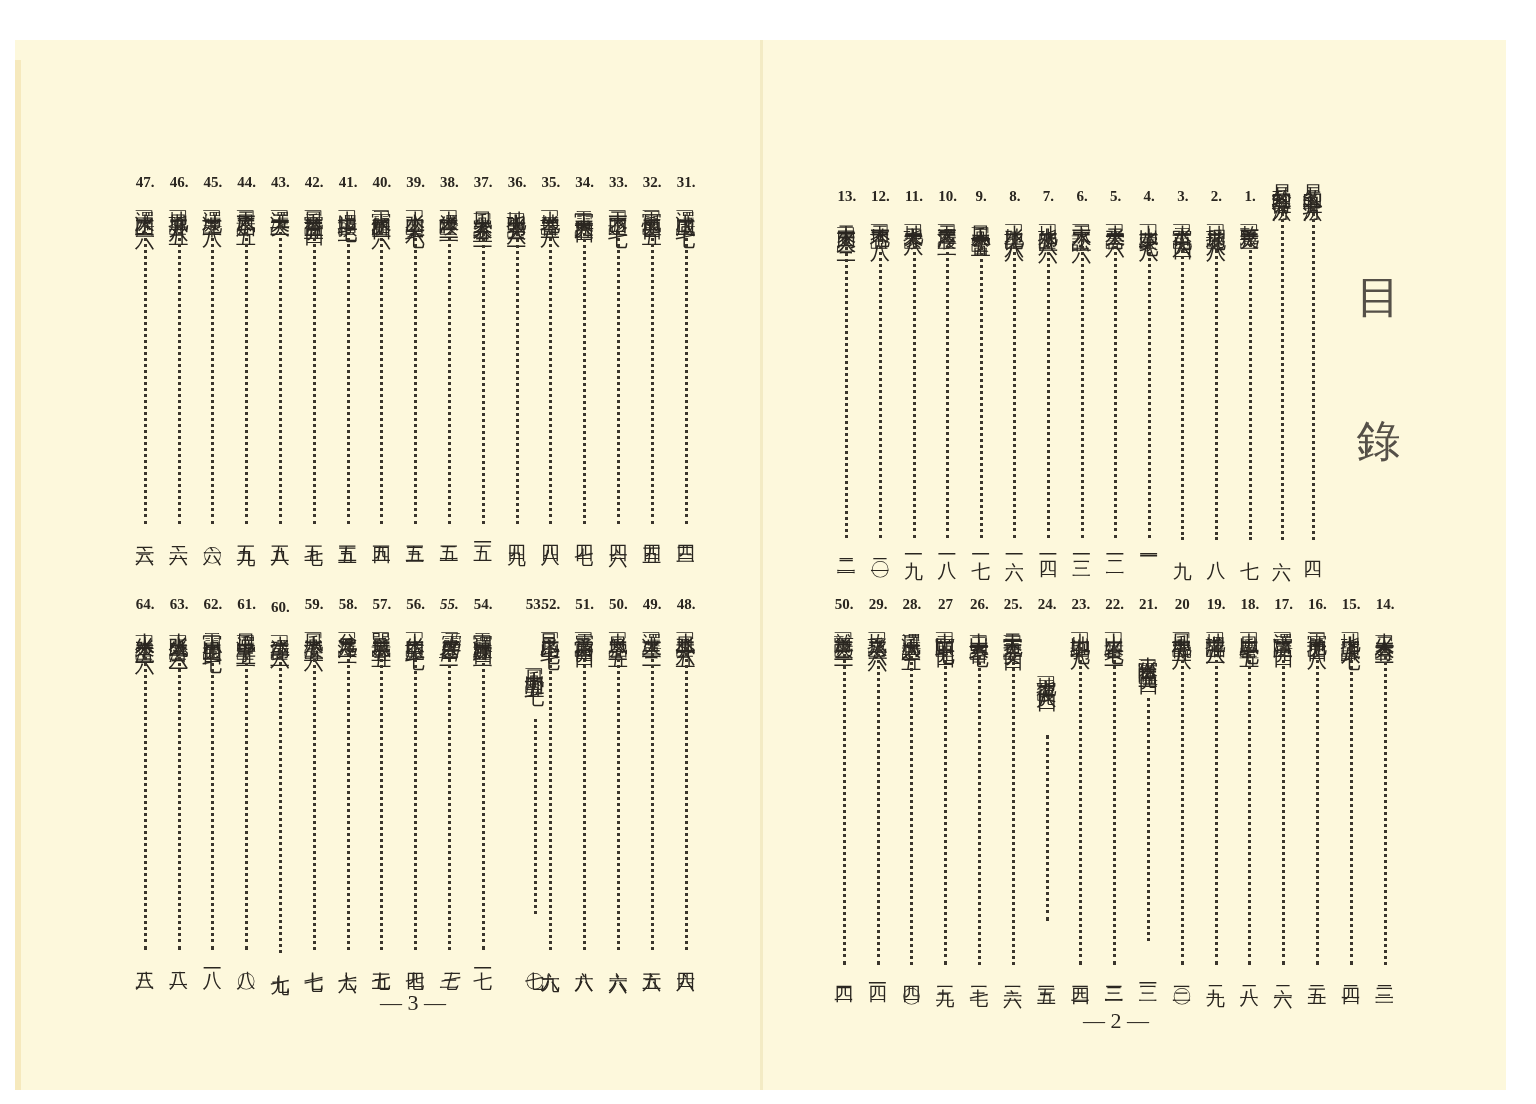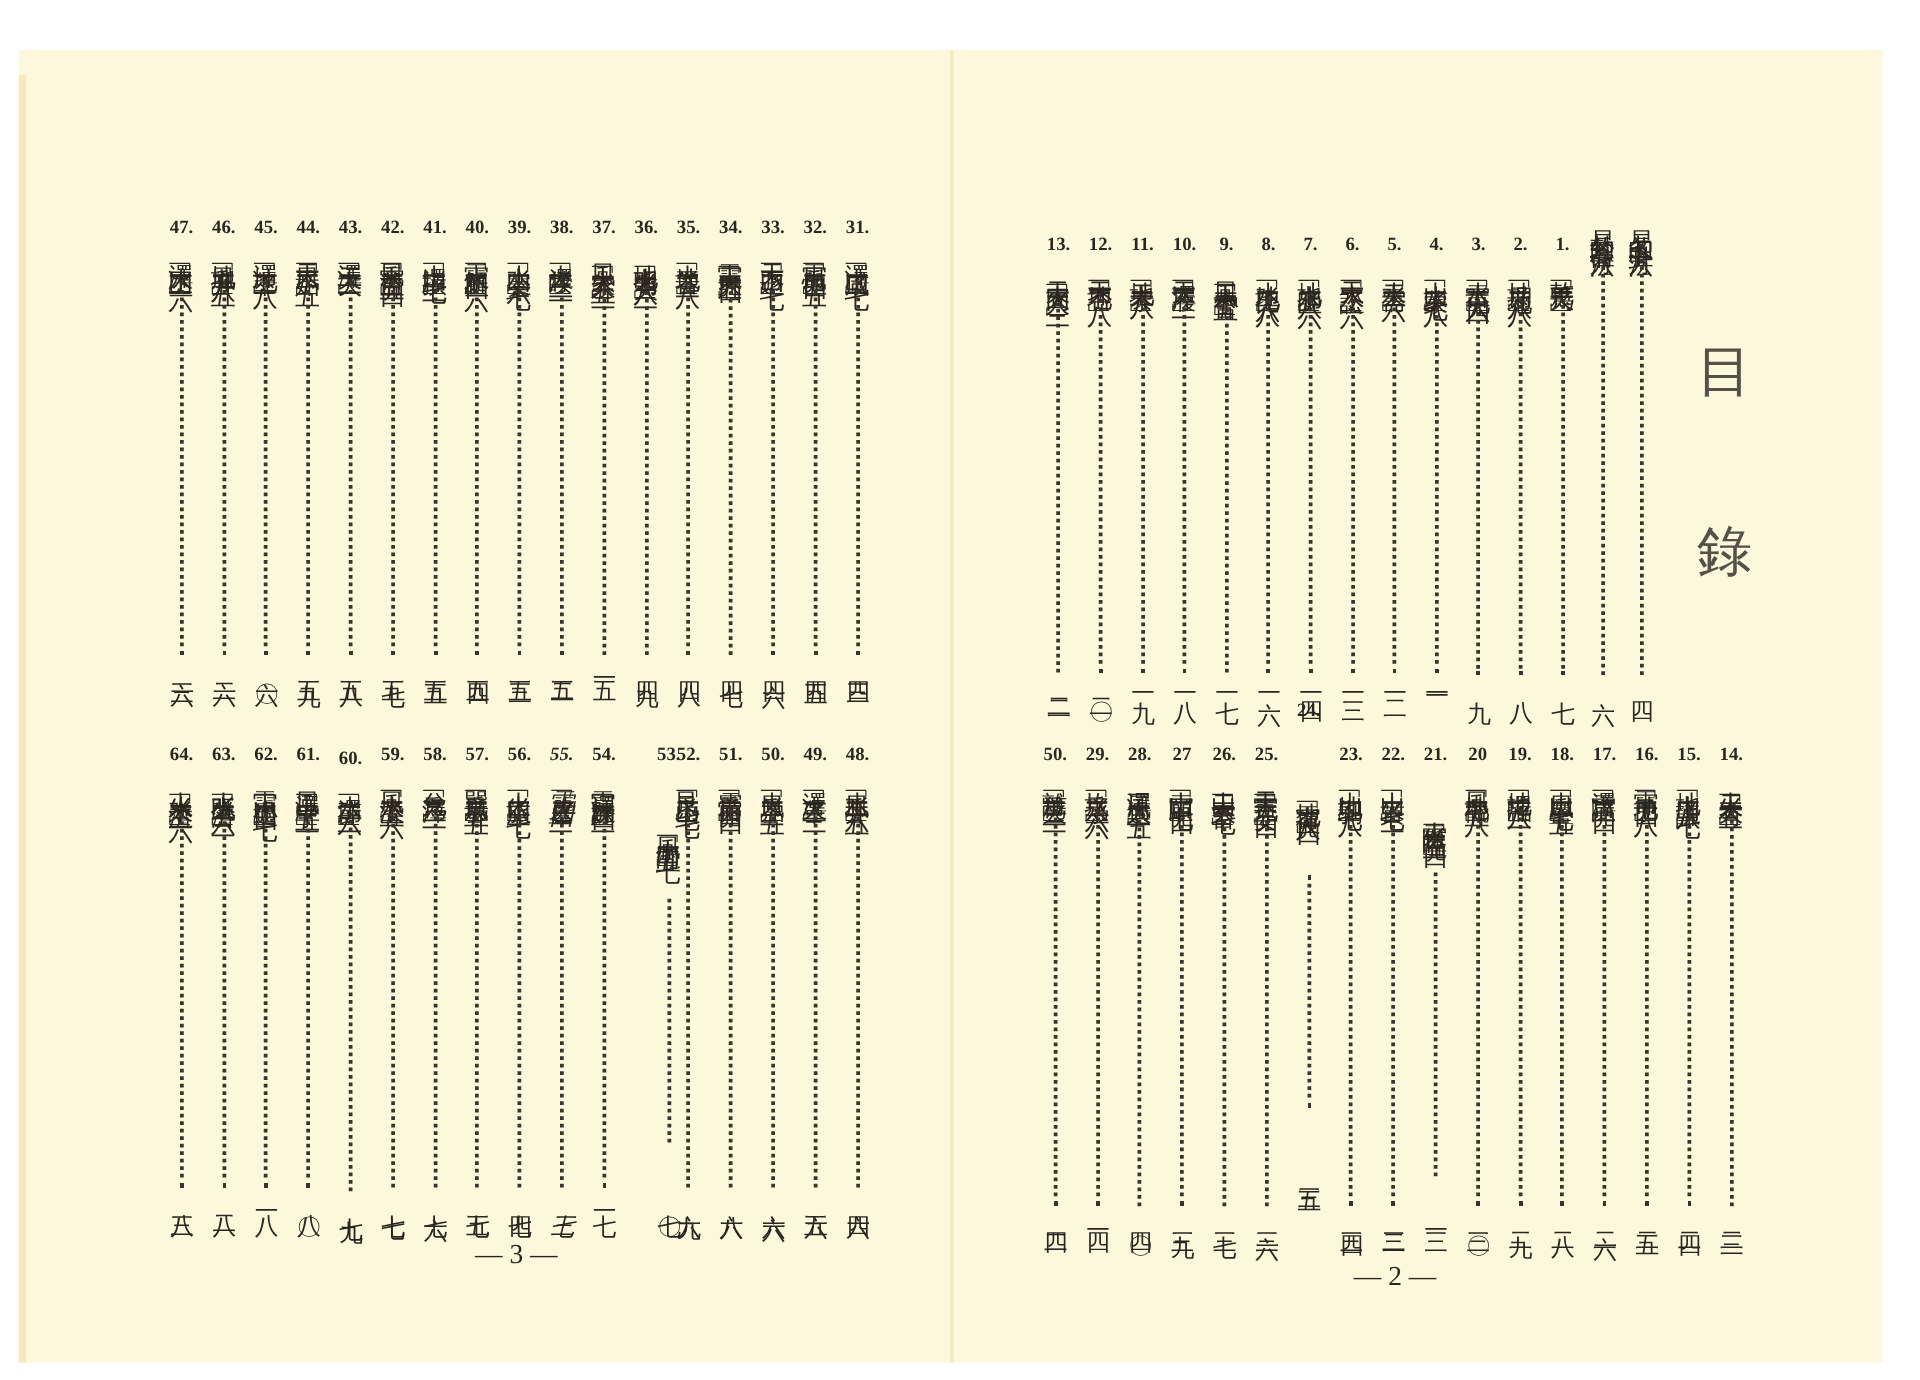--- a/index.html
+++ b/index.html
@@ -172,21 +172,21 @@
       <span class="title">山火賁「七ー三」</span>
       <span class="lead"></span>
       <span class="page">三二</span>
     </div>
     <div class="entry" style="left: 1067.8px; top: 596px; height: 379px;">
       <span class="num">23.</span>
       <span class="title">山地剝「七ー八」</span>
       <span class="lead"></span>
       <span class="page">三四</span>
     </div>
-    <div class="entry" style="left: 1034px; top: 561px; height: 379px; gap: 44px;">
+    <div class="entry" style="left: 1034px; top: 596px; height: 379px; gap: 44px;">
       <span class="num">24.</span>
       <span class="title">地雷復「八ー四」</span>
       <span class="lead"></span>
       <span class="page">三五</span>
     </div>
     <div class="entry" style="left: 1000.2px; top: 596px; height: 379px;">
       <span class="num">25.</span>
       <span class="title">天雷无妄「一ー四」</span>
       <span class="lead"></span>
       <span class="page">三六</span>

